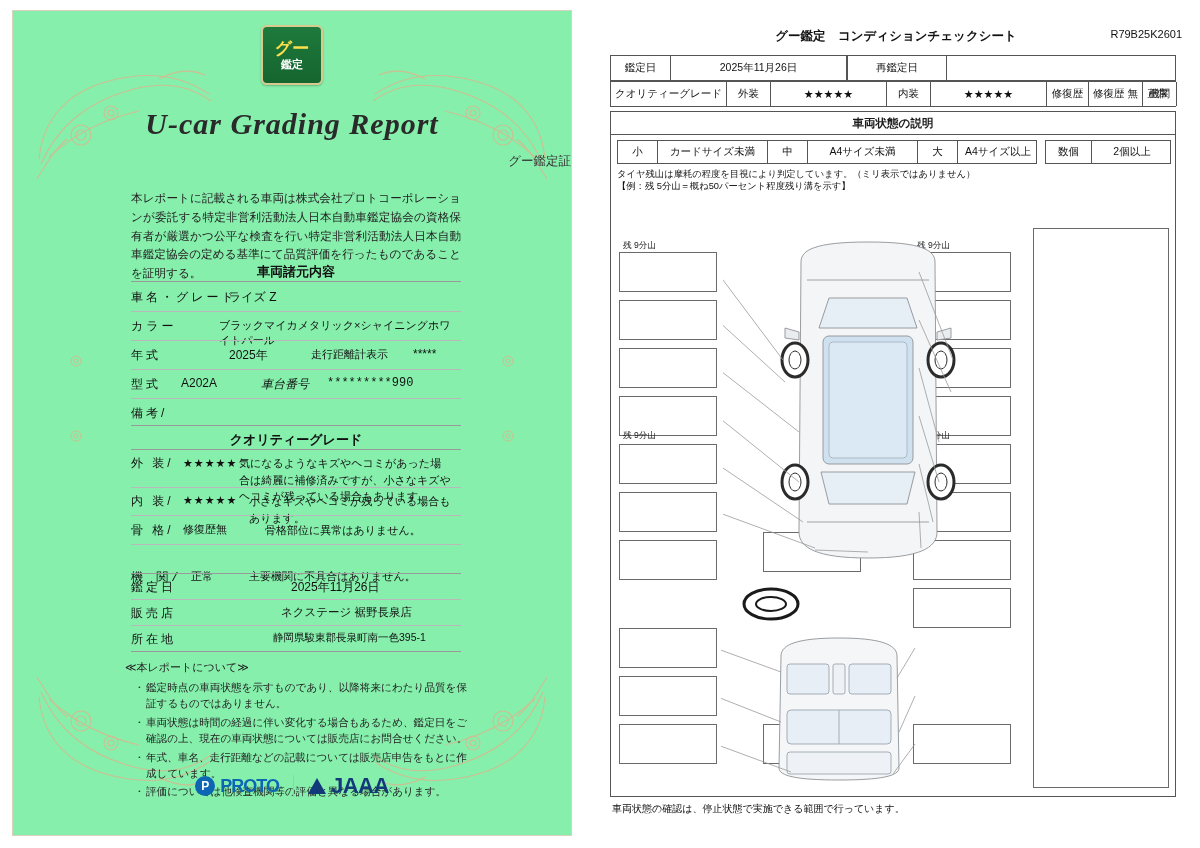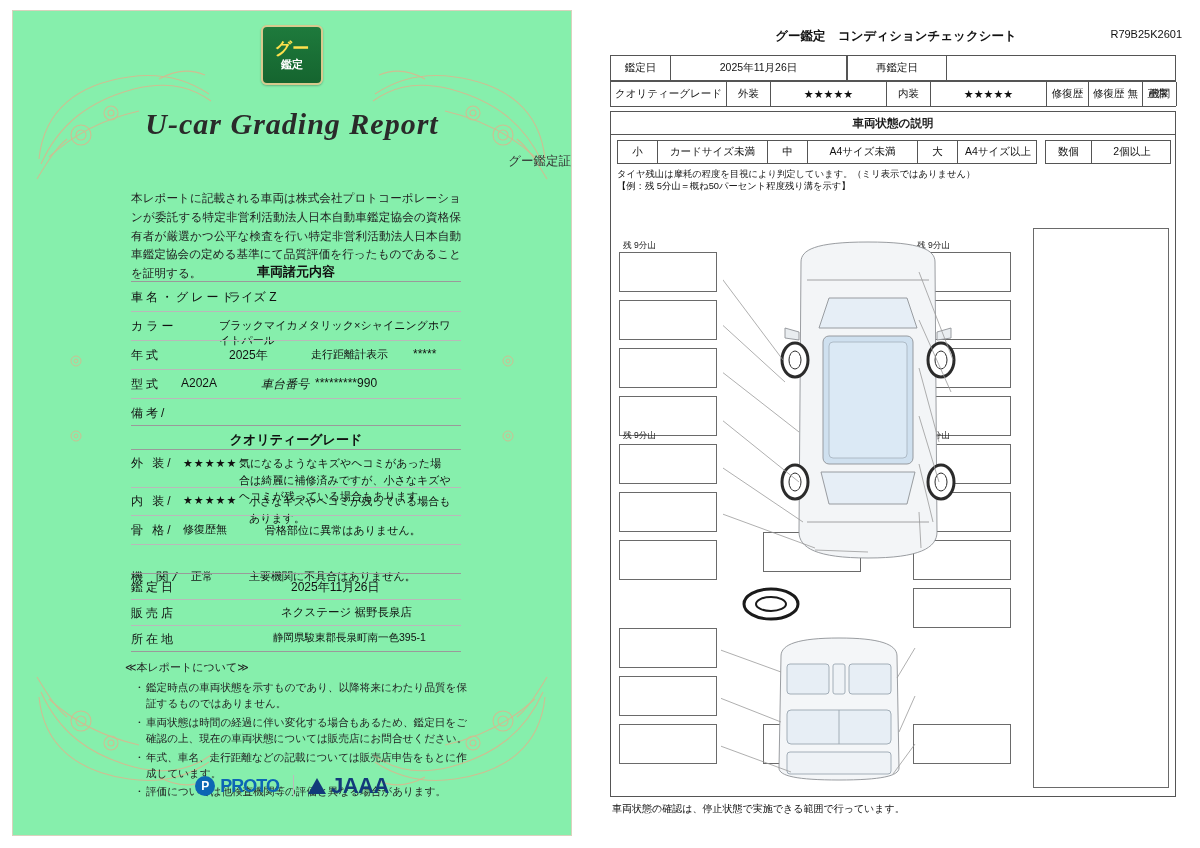--- a/index.html
+++ b/index.html
@@ -232,21 +232,21 @@
         <span class="val" style="left:98px;">2025年</span>
         <span class="val" style="left:180px;font-size:11px;">走行距離計表示</span>
         <span class="val" style="left:282px;">*****</span>
       </div>
       <div class="rule light" style="left:118px;top:358px;width:330px;"></div>
 
       <div class="row" style="left:118px;top:365px;width:330px;height:24px;">
         <span class="lbl">型式</span>
         <span class="val" style="left:50px;">A202A</span>
         <span class="val" style="left:130px;font-style:italic;">車台番号</span>
-        <span class="val" style="left:184px;">*********990</span>
+        <span class="val" style="left:196px;font-family:Liberation Mono, monospace;">*********990</span>
       </div>
       <div class="rule light" style="left:118px;top:387px;width:330px;"></div>
 
       <div class="row" style="left:118px;top:394px;width:330px;height:22px;">
         <span class="lbl">備考/</span>
       </div>
       <div class="rule" style="left:118px;top:414px;width:330px;"></div>
 
       <div class="sect-title" style="top:420px;">クオリティーグレード</div>
       <div class="rule" style="left:118px;top:438px;width:330px;"></div>

